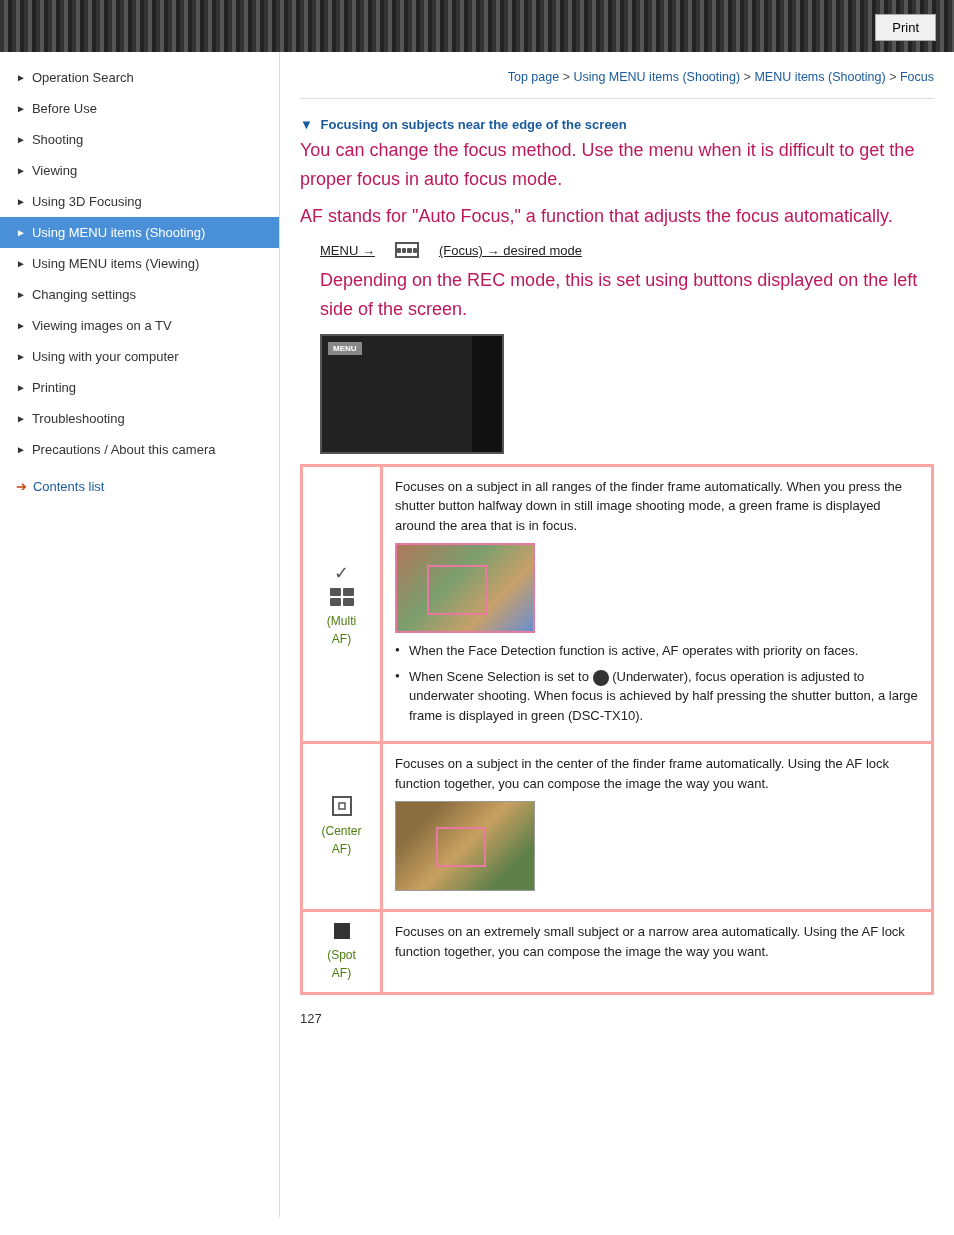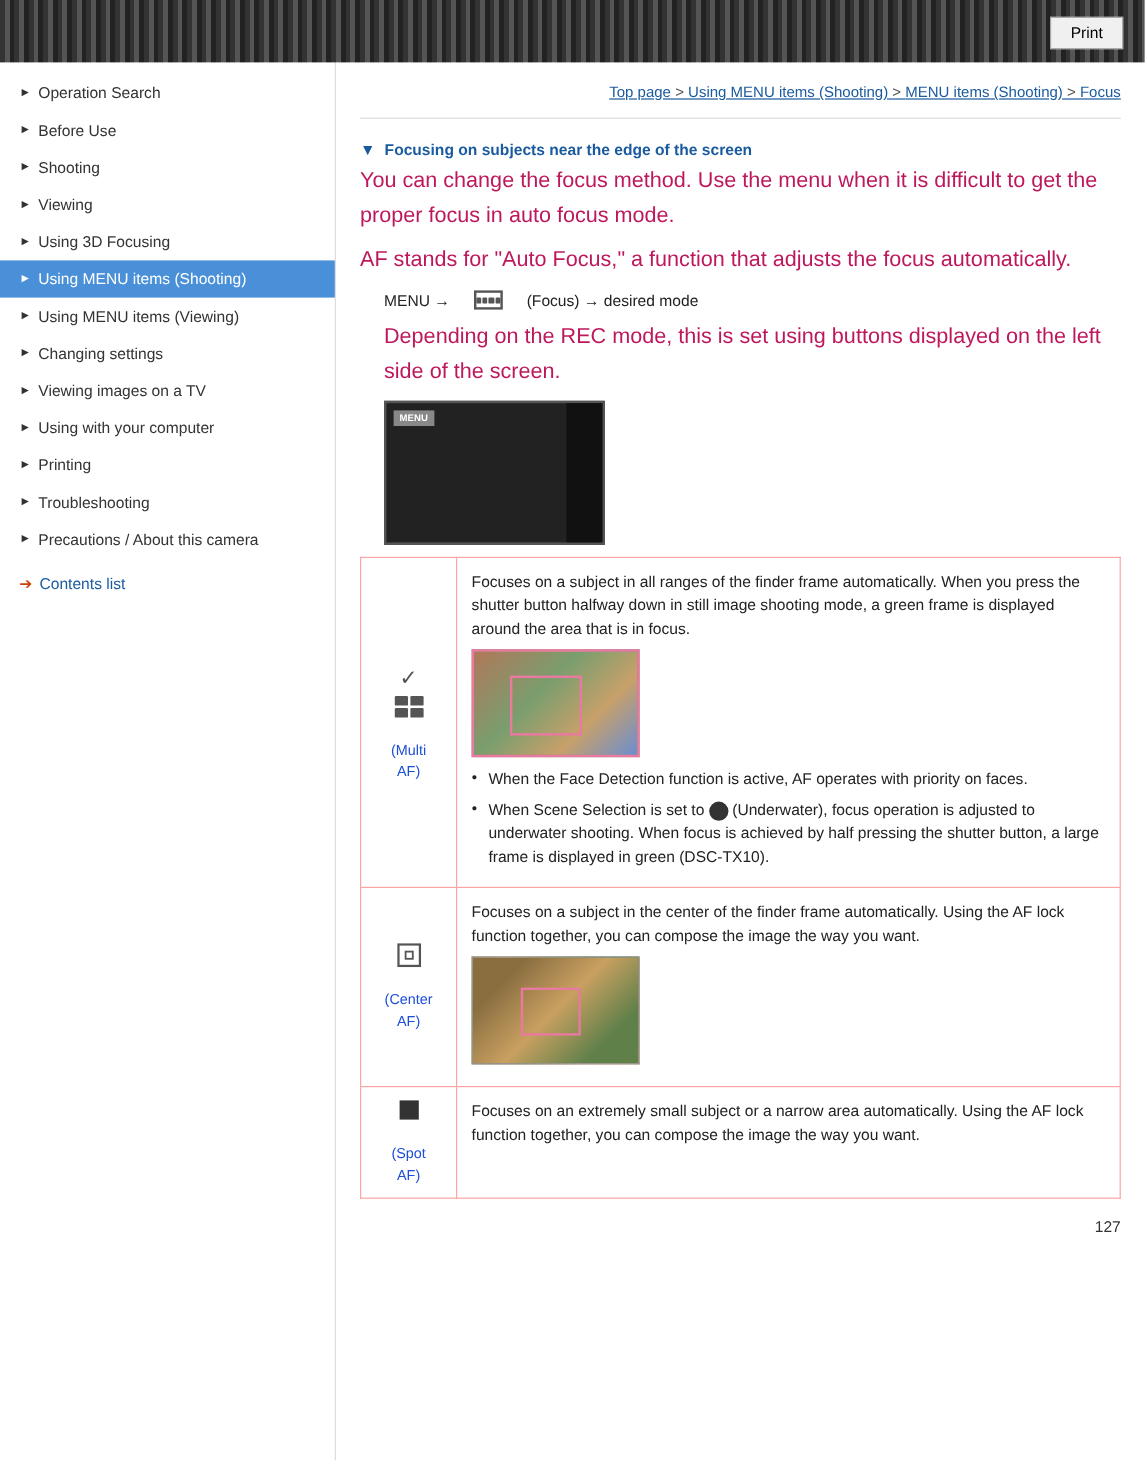--- a/index.html
+++ b/index.html
@@ -78,21 +78,20 @@
     }
 
     
     .breadcrumb {
       font-size: 12.5px;
       color: #1a5a9e;
       text-align: right;
       padding: 8px 0 14px 0;
       border-bottom: 1px solid #ddd;
       margin-bottom: 18px;
-      text-decoration: underline;
     }
     .breadcrumb a { color: #1a5a9e; text-decoration: none; }
     .breadcrumb span { color: #555; }
 
     
     .section-heading {
       color: #1a5a9e;
       font-size: 13px;
       font-weight: bold;
       margin-bottom: 4px;
@@ -112,20 +111,21 @@
     }
 
     
     .menu-line {
       margin: 12px 0 8px 20px;
       font-size: 13px;
       color: #222;
       display: flex;
       align-items: center;
       gap: 20px;
+      text-decoration: underline;
     }
     .focus-icon {
       display: inline-flex;
       align-items: center;
       justify-content: center;
       border: 2px solid #555;
       width: 24px;
       height: 16px;
       font-size: 8px;
       color: #555;
@@ -166,36 +166,36 @@
       background: #111;
     }
 
     
     .focus-table {
       width: 100%;
       border-collapse: collapse;
       margin-top: 10px;
     }
     .focus-table td {
-      border: 1px solid #fca5a5;
+      border: 3px solid #fca5a5;
       vertical-align: top;
       padding: 10px 12px;
       font-size: 13px;
       color: #222;
       line-height: 1.5;
     }
     .focus-table .icon-cell {
       width: 80px;
       text-align: center;
       vertical-align: middle;
     }
     .icon-label {
       font-size: 12px;
-      color: #1d4ed8;
-      margin-top: 12px;
+      color: #4d7c0f;
+      margin-top: 0;
     }
     
     .photo-multi {
       width: 140px;
       height: 90px;
       background: linear-gradient(135deg, #b0785a 0%, #7a9e6e 40%, #c8a06a 70%, #6a8ed0 100%);
       border: 2px solid #e879a0;
       position: relative;
       margin: 8px 0;
     }
@@ -243,21 +243,21 @@
     }
     .underwater-icon {
       display: inline-block;
       background: #333;
       border-radius: 50%;
       width: 16px;
       height: 16px;
       vertical-align: middle;
     }
     .page-number {
-      text-align: right;
+      text-align: left;
       font-size: 13px;
       color: #333;
       padding: 16px 0 0 0;
     }
     .checkmark {
       display: inline-block;
       color: #555;
       font-size: 18px;
     }
   </style>

